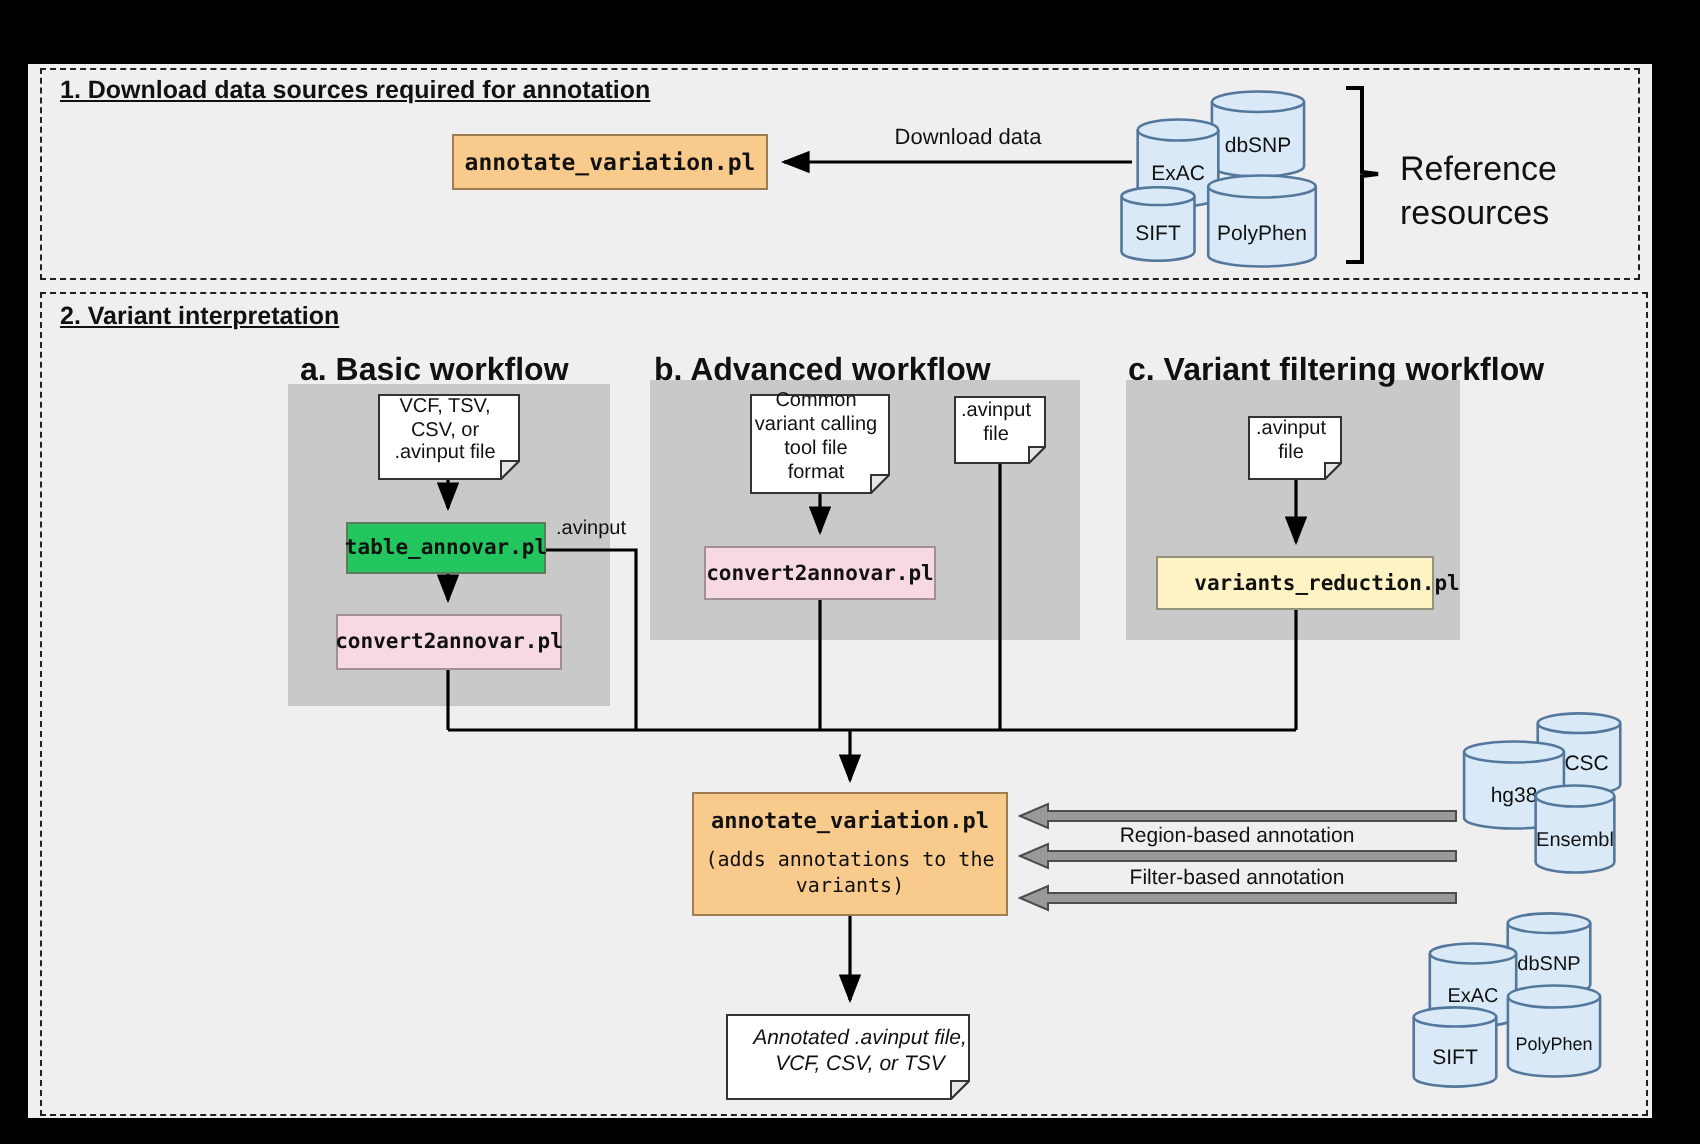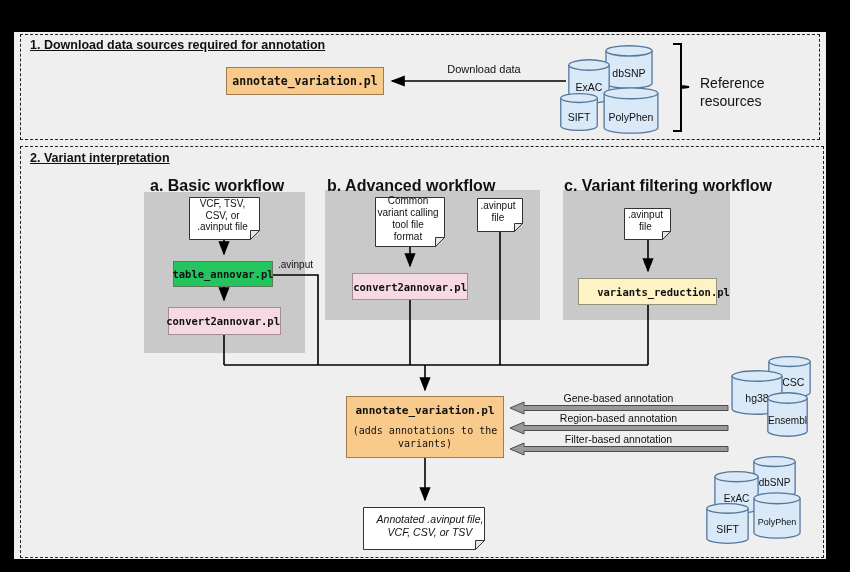--- a/index.html
+++ b/index.html
@@ -7,39 +7,39 @@
          font-family:"Liberation Sans",sans-serif;color:#111;}
   #content{position:absolute;left:14px;top:32px;width:812px;height:527px;background:#efefef;}
   .section{position:absolute;border:1.5px dashed #222;background:transparent;}
   .sec-title{position:absolute;font-size:12.5px;font-weight:bold;text-decoration:underline;white-space:nowrap;}
   .wf-title{position:absolute;font-size:16px;font-weight:bold;white-space:nowrap;}
   .panel{position:absolute;background:#c9c9c9;}
   .procbox{position:absolute;display:flex;align-items:center;justify-content:center;
            font-family:"DejaVu Sans Mono",monospace;font-weight:bold;font-size:10.5px;
            text-align:center;z-index:10;box-sizing:border-box;}
   .green{background:#22c55e;border:1px solid #5f7a5c;}
-  .pink{background:#f6d9e2;border:1px solid #a18e96;justify-content:flex-end;}
+  .pink{background:#f6d9e2;border:1px solid #a18e96;}
   .yellow{background:#fdf3c5;border:1px solid #94917c;padding-left:32px;}
   .orange{background:#f8ca8c;border:1px solid #9e7c4f;}
   .mainbox{flex-direction:column;gap:8px;padding:4px;}
   .mainbox .sub{font-weight:normal;font-size:10px;white-space:pre-line;line-height:1.25;}
   .doc{position:absolute;z-index:10;}
   .doc svg{position:absolute;left:0;top:0;}
   .doc-label{position:absolute;left:0;right:4px;top:0;bottom:6px;display:flex;align-items:center;
              justify-content:center;text-align:center;font-size:10px;line-height:1.18;white-space:pre-line;}
   .cyl{position:absolute;}
   .cyl svg{position:absolute;left:0;top:0;width:100%;height:100%;}
   .cyl-label{position:absolute;left:0;right:0;top:26%;bottom:0;display:flex;align-items:center;
              justify-content:center;font-size:10.5px;white-space:nowrap;}
   .cyl-label.sm{font-size:9px;}
   .overlay{position:absolute;left:0;top:0;z-index:5;pointer-events:none;}
   .small-label{position:absolute;font-size:10.5px;white-space:nowrap;}
   .ann-label{position:absolute;left:509px;width:219px;text-align:center;font-size:10.5px;z-index:6;}
   .blockarrow{position:absolute;z-index:6;}
-  .ref-label{position:absolute;font-size:14px;line-height:1.3;white-space:pre-line;}
+  .ref-label{position:absolute;font-size:17px;line-height:1.3;white-space:pre-line;}
 </style>
 </head>
 <body>
 
 <div id="stage">
   <div id="content">
 
     <div class="section" style="left:6px;top:2px;width:798px;height:104px;"></div>
     <div class="sec-title" style="left:16px;top:6px;">1. Download data sources required for annotation</div>
 
@@ -165,21 +165,20 @@
   <div class="procbox yellow" style="left:578px;top:278px;width:139px;height:27px;">
     <span>variants_reduction.pl</span>
   </div>
 
   <div class="procbox orange mainbox" style="left:346px;top:396px;width:158px;height:62px;font-size:11px;">
     <span>annotate_variation.pl</span>
     <span class="sub">(adds annotations to the
 variants)</span>
   </div>
 
-  <div class="ann-label" style="top:392px;">Gene-based annotation</div>
   <div class="blockarrow" style="left:509px;top:401px;">
     <svg width="220" height="14">
         <path d="M1,7 L15,1 L15,4.5 H219 V9.5 H15 L15,13 Z" fill="#999" stroke="#4c4c4c"></path>
       </svg>
   </div>
   <div class="ann-label" style="top:412px;">Region-based annotation</div>
   <div class="blockarrow" style="left:509px;top:421px;">
     <svg width="220" height="14">
         <path d="M1,7 L15,1 L15,4.5 H219 V9.5 H15 L15,13 Z" fill="#999" stroke="#4c4c4c"></path>
       </svg>

